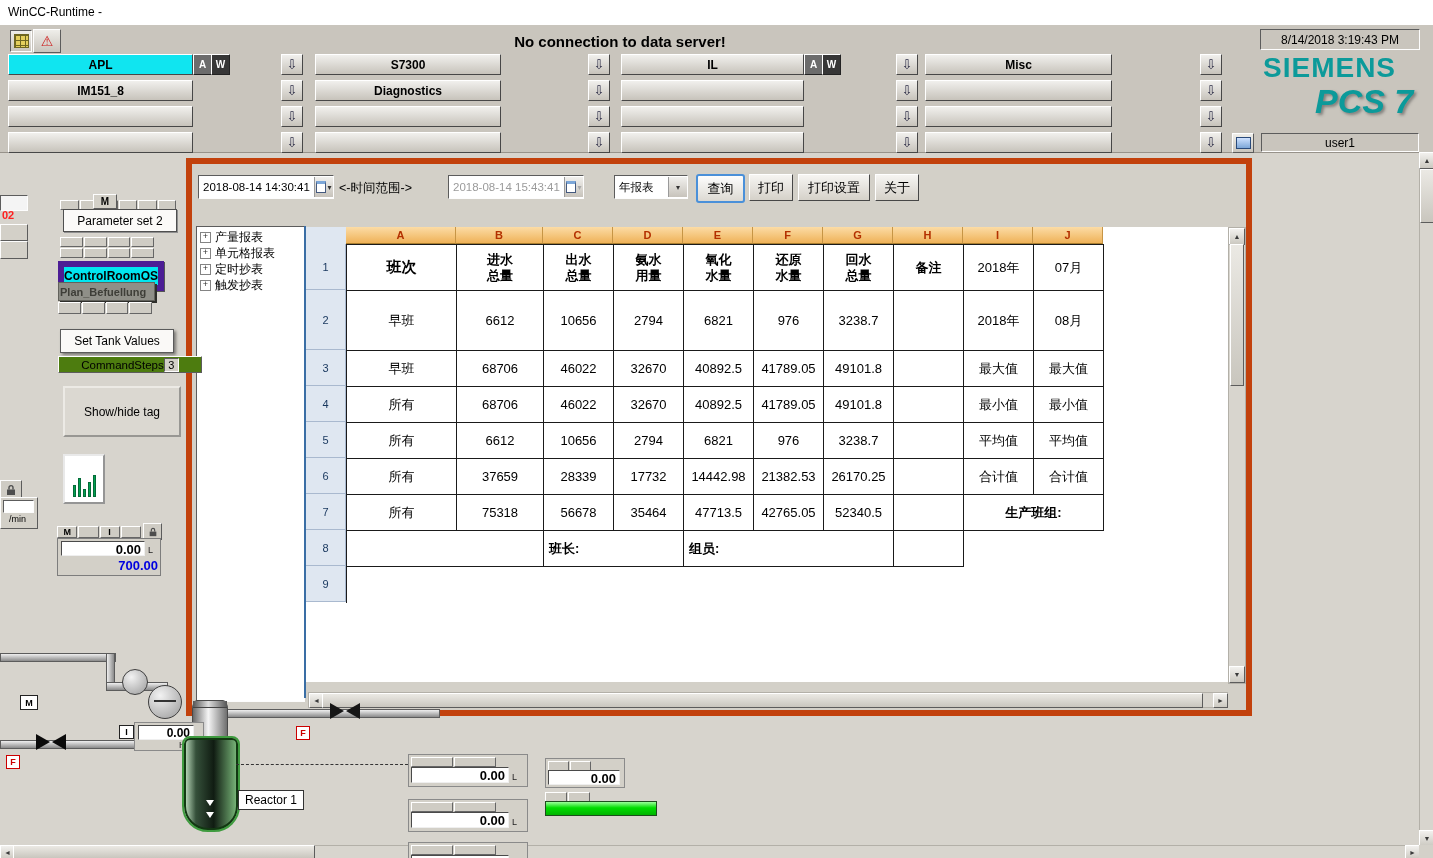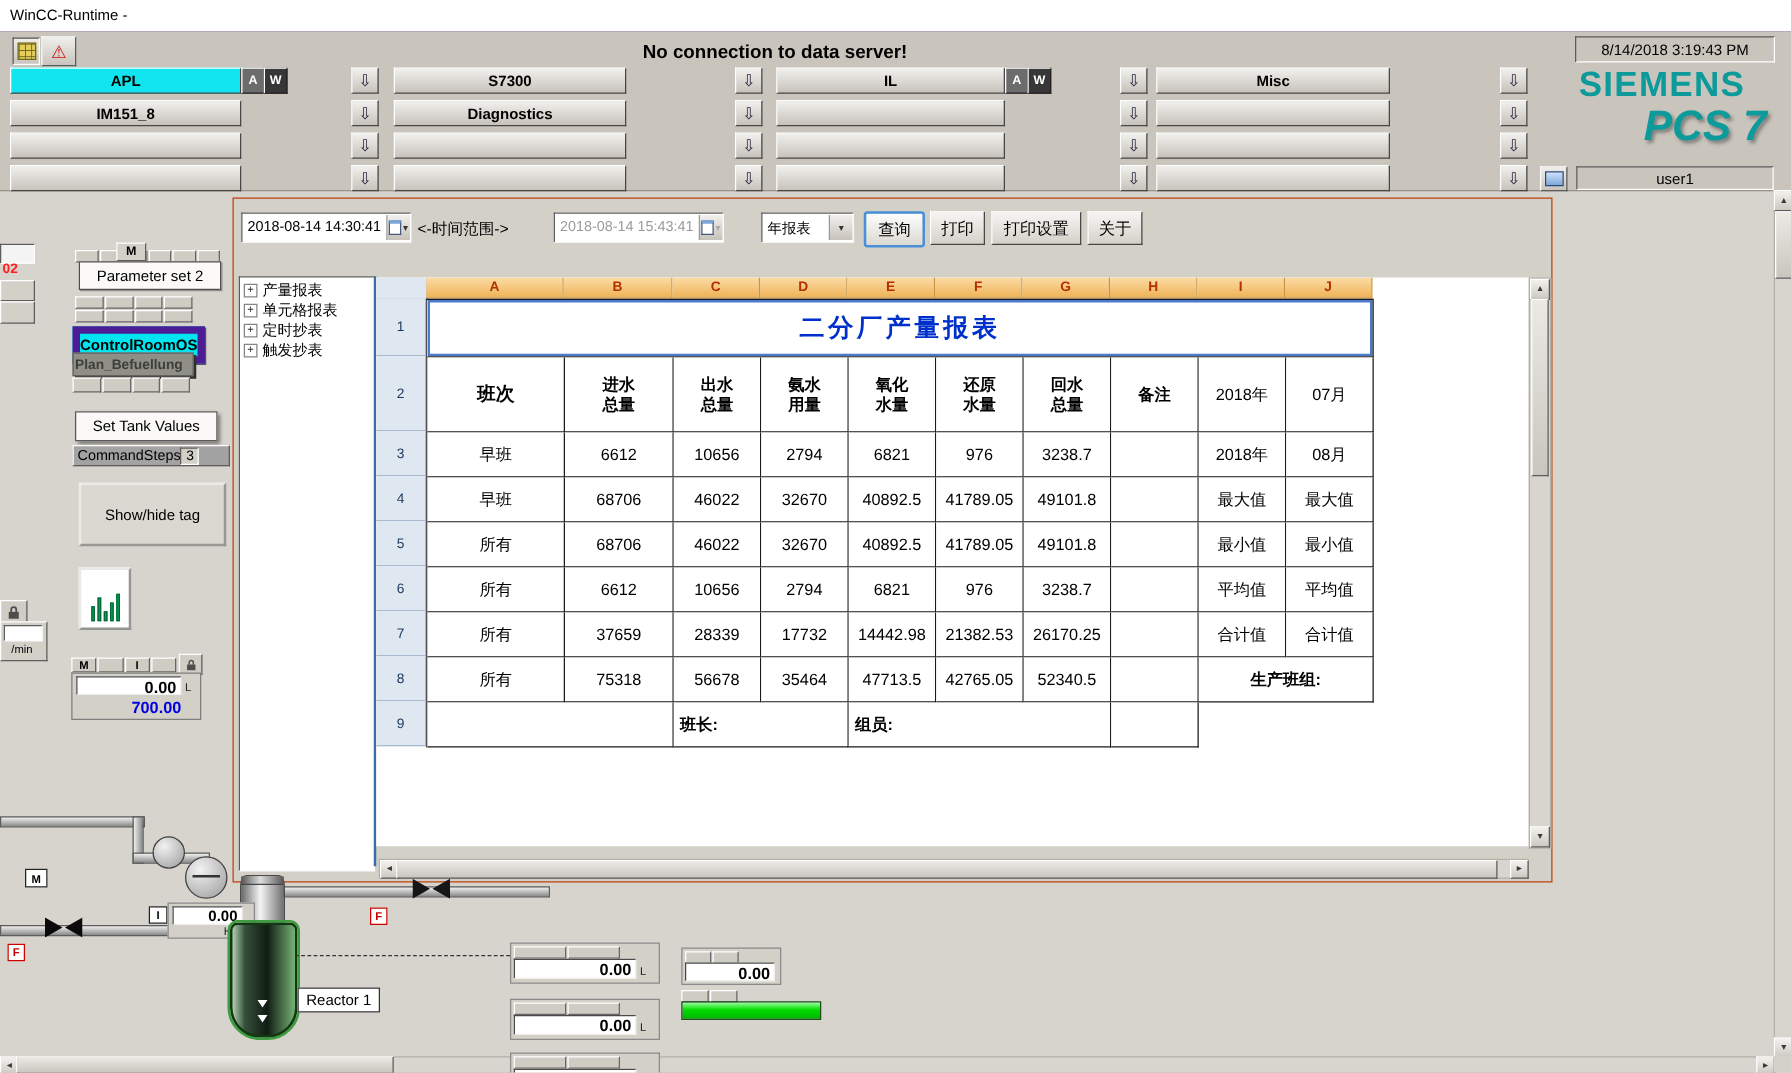--- a/index.html
+++ b/index.html
@@ -38,21 +38,21 @@
   .userbox{background:#c9c5bd;font-size:12px;display:flex;align-items:center;justify-content:center}
   .scrico{width:13px;height:10px;border:1px solid #2a4a7a;background:linear-gradient(#cfe2ff,#7da7d8)}
   
   .sbtrack{background:#d8d5ce;border:1px solid #b3b0a8}
   .sbbtn{position:absolute;background:linear-gradient(#f2f1ee,#ccc9c1);
          border-top:1px solid #fff;border-left:1px solid #fff;border-right:1px solid #5c5c5c;border-bottom:1px solid #5c5c5c;
          display:flex;align-items:center;justify-content:center;font-size:7px;color:#3a3a3a}
   .sbthumb{position:absolute;background:linear-gradient(#ebe9e4,#c9c6be);
            border-top:1px solid #fff;border-left:1px solid #fff;border-right:1px solid #5c5c5c;border-bottom:1px solid #5c5c5c}
   
-  .repwin{background:#d3d0c8;border:1px solid #c2410c}
+  .repwin{background:#d3d0c8;border:6px solid #c2410c}
   .dtp{position:absolute;height:22px;background:#fff;border-top:1px solid #5c5c5c;border-left:1px solid #5c5c5c;
        border-right:1px solid #fdfdfd;border-bottom:1px solid #fdfdfd;display:flex;align-items:center}
   .dtp-text{flex:1;font-size:11.5px;padding-left:4px;white-space:nowrap}
   .dtp-drop{width:18px;height:20px;background:linear-gradient(#f1f0ed,#c7c3bb);
             border-left:1px solid #9a9a9a;display:flex;align-items:center;justify-content:center;gap:1px;font-size:8px;color:#333}
   .calico{width:8px;height:8px;background:#fff;border:1px solid #44597e;border-top:3px solid #7da7d8}
   .disabled .dtp-text{color:#9b9b9b}
   .disabled .dtp-drop{color:#aaa}
   .tlabel{position:absolute;font-size:12.5px;white-space:nowrap}
   .tbtn{position:absolute;height:25px;background:linear-gradient(#f6f5f2,#d5d1c9);
@@ -310,21 +310,20 @@
       <div class="rh" style="height:36px">4</div>
       <div class="rh" style="height:36px">5</div>
       <div class="rh" style="height:36px">6</div>
       <div class="rh" style="height:36px">7</div>
       <div class="rh" style="height:36px">8</div>
       <div class="rh" style="height:36px">9</div>
     </div>
 
     <div class="rtable">
 
-      <div class="c title sp10">二分厂产量报表</div>
 
       <div class="c hh">班次</div>
       <div class="c two">进水
 总量</div>
       <div class="c two">出水
 总量</div>
       <div class="c two">氨水
 用量</div>
       <div class="c two">氧化
 水量</div>
@@ -461,21 +460,21 @@
 <div class="abs darkbox" style="left:58px;top:282px;width:94px;height:17px">Plan_Befuellung</div>
 <div class="abs segrow" style="left:58px;top:302px;width:94px;height:12px">
   <div class="seg" style="flex:1"></div>
     <div class="seg" style="flex:1"></div>
     <div class="seg" style="flex:1"></div>
     <div class="seg" style="flex:1"></div>
 </div>
 
 <div class="abs shadowbtn" style="left:60px;top:329px;width:112px;height:22px">Set Tank Values</div>
 
-<div class="abs raised" style="left:58px;top:356px;width:126px;height:17px;background:#a3a3a3;display:flex;align-items:center;justify-content:flex-start;padding:0 3px;box-sizing:border-box">
+<div class="abs raised" style="left:58px;top:356px;width:144px;height:17px;background:#4d7c0f;display:flex;align-items:center;justify-content:center;padding:0 3px;box-sizing:border-box">
   <span style="font-size:11.5px">CommandSteps</span>
   <span class="sunken flex" style="width:13px;height:12px;font-size:11px;background:#d3d0c8">3</span>
 </div>
 
 <div class="abs bigbtn" style="left:63px;top:386px;width:114px;height:47px">Show/hide tag</div>
 
 <div class="abs trendbtn" style="left:63px;top:454px;width:38px;height:41px">
   <div style="display:flex;align-items:flex-end;gap:2px">
     <div class="tb" style="height:12px"></div>
       <div class="tb" style="height:19px"></div>
@@ -506,21 +505,21 @@
 <div class="abs raised flex" style="left:143px;top:523px;width:17px;height:15px;background:#cfccc4">
   <svg width="10" height="10" viewBox="0 0 12 12">
       <rect x="2" y="5.5" width="8" height="5.5" fill="#4d4d4d"></rect>
       <path d="M4 5.5 V3.6 a2 2 0 0 1 4 0 V5.5" fill="none" stroke="#4d4d4d" stroke-width="1.4"></path>
     </svg>
 </div>
 
 <div class="abs" style="left:57px;top:538px;width:102px;height:36px;background:#d3d0c8;border:1px solid #7d7d7d">
   <div class="disp" style="position:absolute;left:3px;top:2px;width:84px;height:15px;font-size:13px">0.00</div>
   <span class="unit" style="left:90px;top:6px">L</span>
-  <div class="setpt" style="left:3px;top:19px;width:84px">700.00</div>
+  <div class="setpt" style="left:16px;top:19px;width:84px">700.00</div>
 </div>
 
 <div class="pipeh" style="left:0;top:653px;width:114px;height:7px"></div>
 <div class="pipev" style="left:106px;top:653px;width:7px;height:36px"></div>
 <div class="pipeh" style="left:106px;top:682px;width:60px;height:7px"></div>
 <div class="pipeh" style="left:226px;top:709px;width:212px;height:7px"></div>
 <div class="pipeh" style="left:0;top:740px;width:186px;height:7px"></div>
 
 <div class="circ" style="left:122px;top:669px;width:24px;height:24px"></div>
 <div class="circ" style="left:148px;top:685px;width:32px;height:32px">

